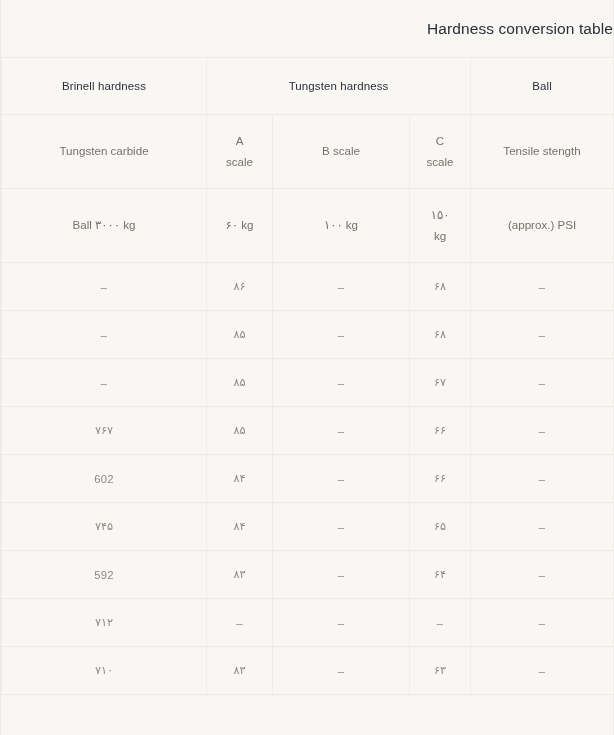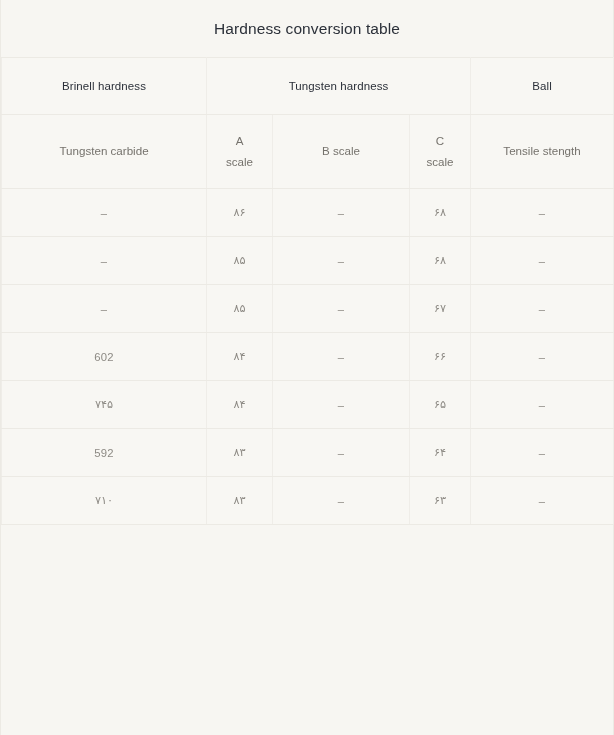--- a/index.html
+++ b/index.html
@@ -23,21 +23,21 @@
     box-sizing: border-box;
     border-left: 1px solid #eceae4;
     border-right: 1px solid #eceae4;
   }
 
   
   .title-bar {
     height: 57px;
     display: flex;
     align-items: center;
-    justify-content: center;
+    justify-content: flex-end;
     background: #f7f6f2;
   }
   .title-text {
     font-size: 15.5px;
     font-weight: 400;
     color: #2b3039;
     letter-spacing: .1px;
     white-space: nowrap;
   }
 
@@ -133,20 +133,30 @@
           <span>scale</span>
         </td>
         <td>B scale</td>
         <td>
           <span>C</span><br>
           <span>scale</span>
         </td>
         <td>Tensile stength</td>
       </tr>
 
+      <tr class="units">
+        <td>Ball ۳۰۰۰ kg</td>
+        <td>۶۰ kg</td>
+        <td>۱۰۰ kg</td>
+        <td>
+          <span>۱۵۰</span><br>
+          <span>kg</span>
+        </td>
+        <td>(approx.) PSI</td>
+      </tr>
     </thead>
 
     <tbody id="table-body">
         <tr class="data">
           <td class="dash">–</td>
           <td>۸۶</td>
           <td class="dash">–</td>
           <td>۶۸</td>
           <td class="dash">–</td>
         </tr>
@@ -155,20 +165,27 @@
           <td>۸۵</td>
           <td class="dash">–</td>
           <td>۶۸</td>
           <td class="dash">–</td>
         </tr>
         <tr class="data">
           <td class="dash">–</td>
           <td>۸۵</td>
           <td class="dash">–</td>
           <td>۶۷</td>
+          <td class="dash">–</td>
+        </tr>
+        <tr class="data">
+          <td>۷۶۷</td>
+          <td>۸۵</td>
+          <td class="dash">–</td>
+          <td>۶۶</td>
           <td class="dash">–</td>
         </tr>
         <tr class="data">
           <td>602</td>
           <td>۸۴</td>
           <td class="dash">–</td>
           <td>۶۶</td>
           <td class="dash">–</td>
         </tr>
         <tr class="data">
@@ -176,20 +193,27 @@
           <td>۸۴</td>
           <td class="dash">–</td>
           <td>۶۵</td>
           <td class="dash">–</td>
         </tr>
         <tr class="data">
           <td>592</td>
           <td>۸۳</td>
           <td class="dash">–</td>
           <td>۶۴</td>
+          <td class="dash">–</td>
+        </tr>
+        <tr class="data">
+          <td>۷۱۲</td>
+          <td class="dash">–</td>
+          <td class="dash">–</td>
+          <td class="dash">–</td>
           <td class="dash">–</td>
         </tr>
         <tr class="data">
           <td>۷۱۰</td>
           <td>۸۳</td>
           <td class="dash">–</td>
           <td>۶۳</td>
           <td class="dash">–</td>
         </tr>
       </tbody>

